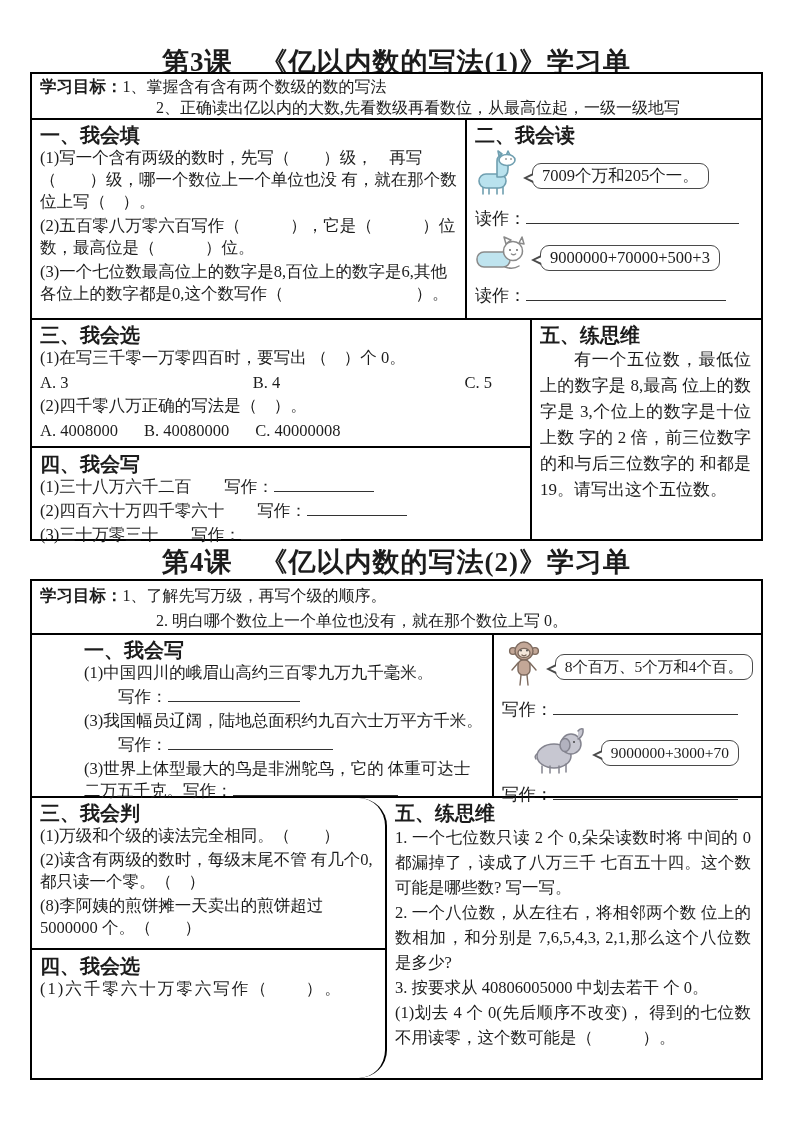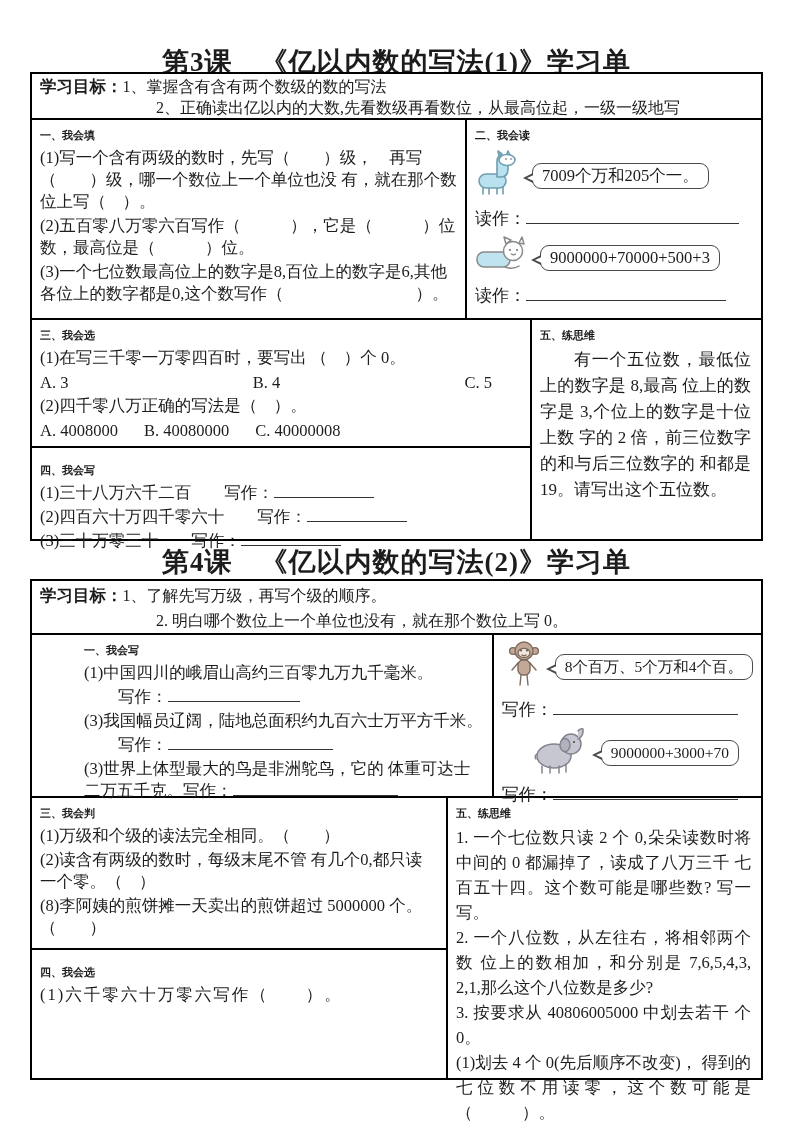--- a/index.html
+++ b/index.html
@@ -36,28 +36,28 @@
   #tbl1 .rowB{height:200px;}
   #tbl2 .rowB{height:163px;padding-left:44px;}
   .rowB .cellL{border-right:2px solid #000;box-sizing:border-box;padding:3px 8px;}
   #tbl1 .rowB .cellL{width:435px;}
   #tbl2 .rowB .cellL{width:437px;}
   .rowB .cellR{flex:1;padding:3px 8px;box-sizing:border-box;}
 
   .rowCD{display:flex;flex:1;min-height:0;}
   .colL{border-right:2px solid #000;box-sizing:border-box;display:flex;flex-direction:column;}
   #tbl1 .colL{width:500px;}
-  #tbl2 .colL{width:416px;}
+  #tbl2 .colL{width:355px;border-radius:28px;}
   .colL .secTop{border-bottom:2px solid #000;box-sizing:border-box;padding:3px 8px;}
   #tbl1 .colL .secTop{height:130px;}
   #tbl2 .colL .secTop{height:152px;}
-  .colL .secBot{flex:1;padding:10px 8px;}
+  .colL .secBot{flex:1;padding:4px 8px;}
   .colR{flex:1;padding:3px 10px 3px 8px;box-sizing:border-box;}
 
-  .h{font-weight:bold;font-size:11px;line-height:24px;}
+  .h{font-weight:bold;font-size:20px;line-height:24px;}
   .txt{font-size:16.5px;line-height:22px;}
   .txt p{margin:0 0 2px 0;}
 
   .blank{display:inline-block;border-bottom:1.4px solid #333;height:15px;vertical-align:baseline;}
   .w100{width:100px;} .w130{width:132px;} .w165{width:165px;}
   .w185{width:185px;} .w200{width:200px;} .w215{width:213px;}
 
   .optrow{display:flex;justify-content:space-between;width:452px;font-size:16.5px;line-height:24px;}
   .optrow2{display:flex;gap:26px;font-size:16.5px;line-height:24px;}
   .optgrid{display:grid;grid-template-columns:178px 160px;row-gap:6px;font-size:17px;line-height:24px;padding-left:2px;}

